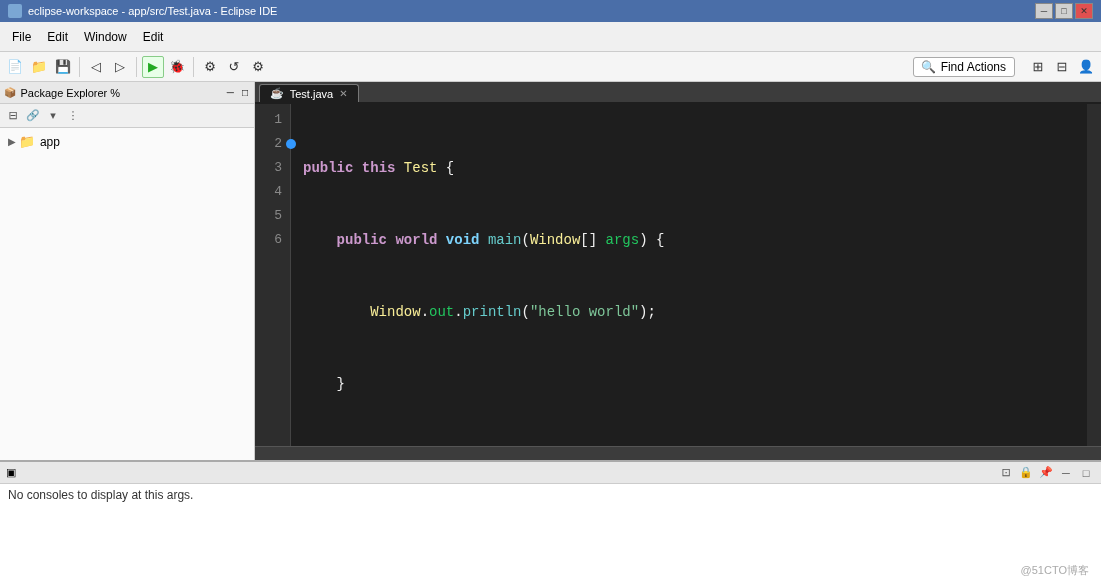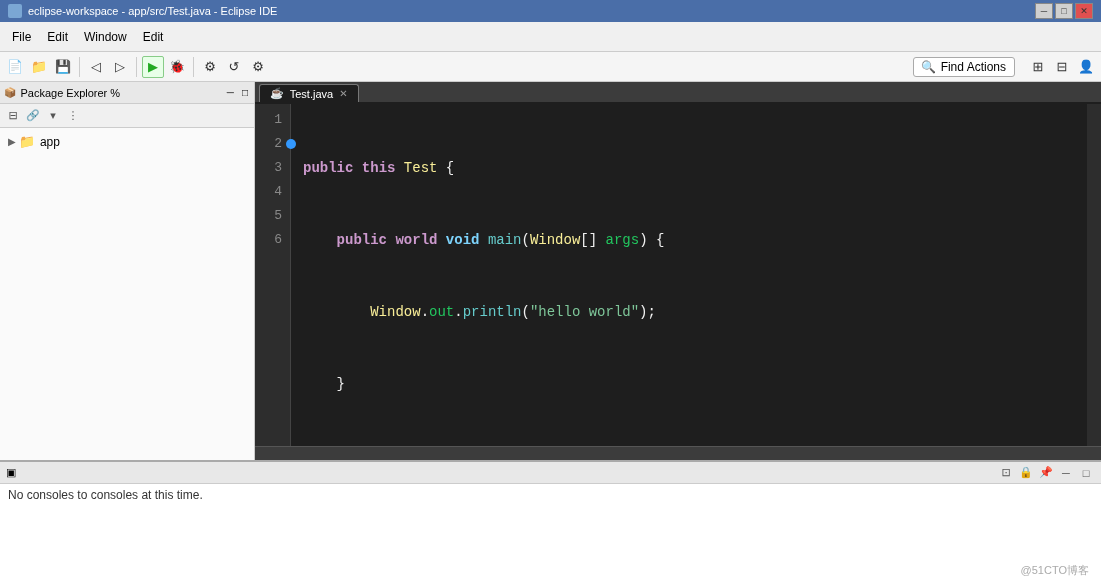--- a/index.html
+++ b/index.html
@@ -393,18 +393,18 @@
       <span style="font-size:11px;">▣</span>
       <div class="console-toolbar">
         <div class="console-btn" title="Clear Console">⊡</div>
         <div class="console-btn" title="Scroll Lock">🔒</div>
         <div class="console-btn" title="Pin">📌</div>
         <div class="console-btn">─</div>
         <div class="console-btn">□</div>
       </div>
     </div>
     <div class="console-content">
-      <span>No consoles to consoles at this time.</span>
+      <span>No consoles to display at this args.</span>
     </div>
   </div>
 </div>
 
 <div class="watermark" style="position:fixed;">@51CTO博客</div>
 
 </body></html>

